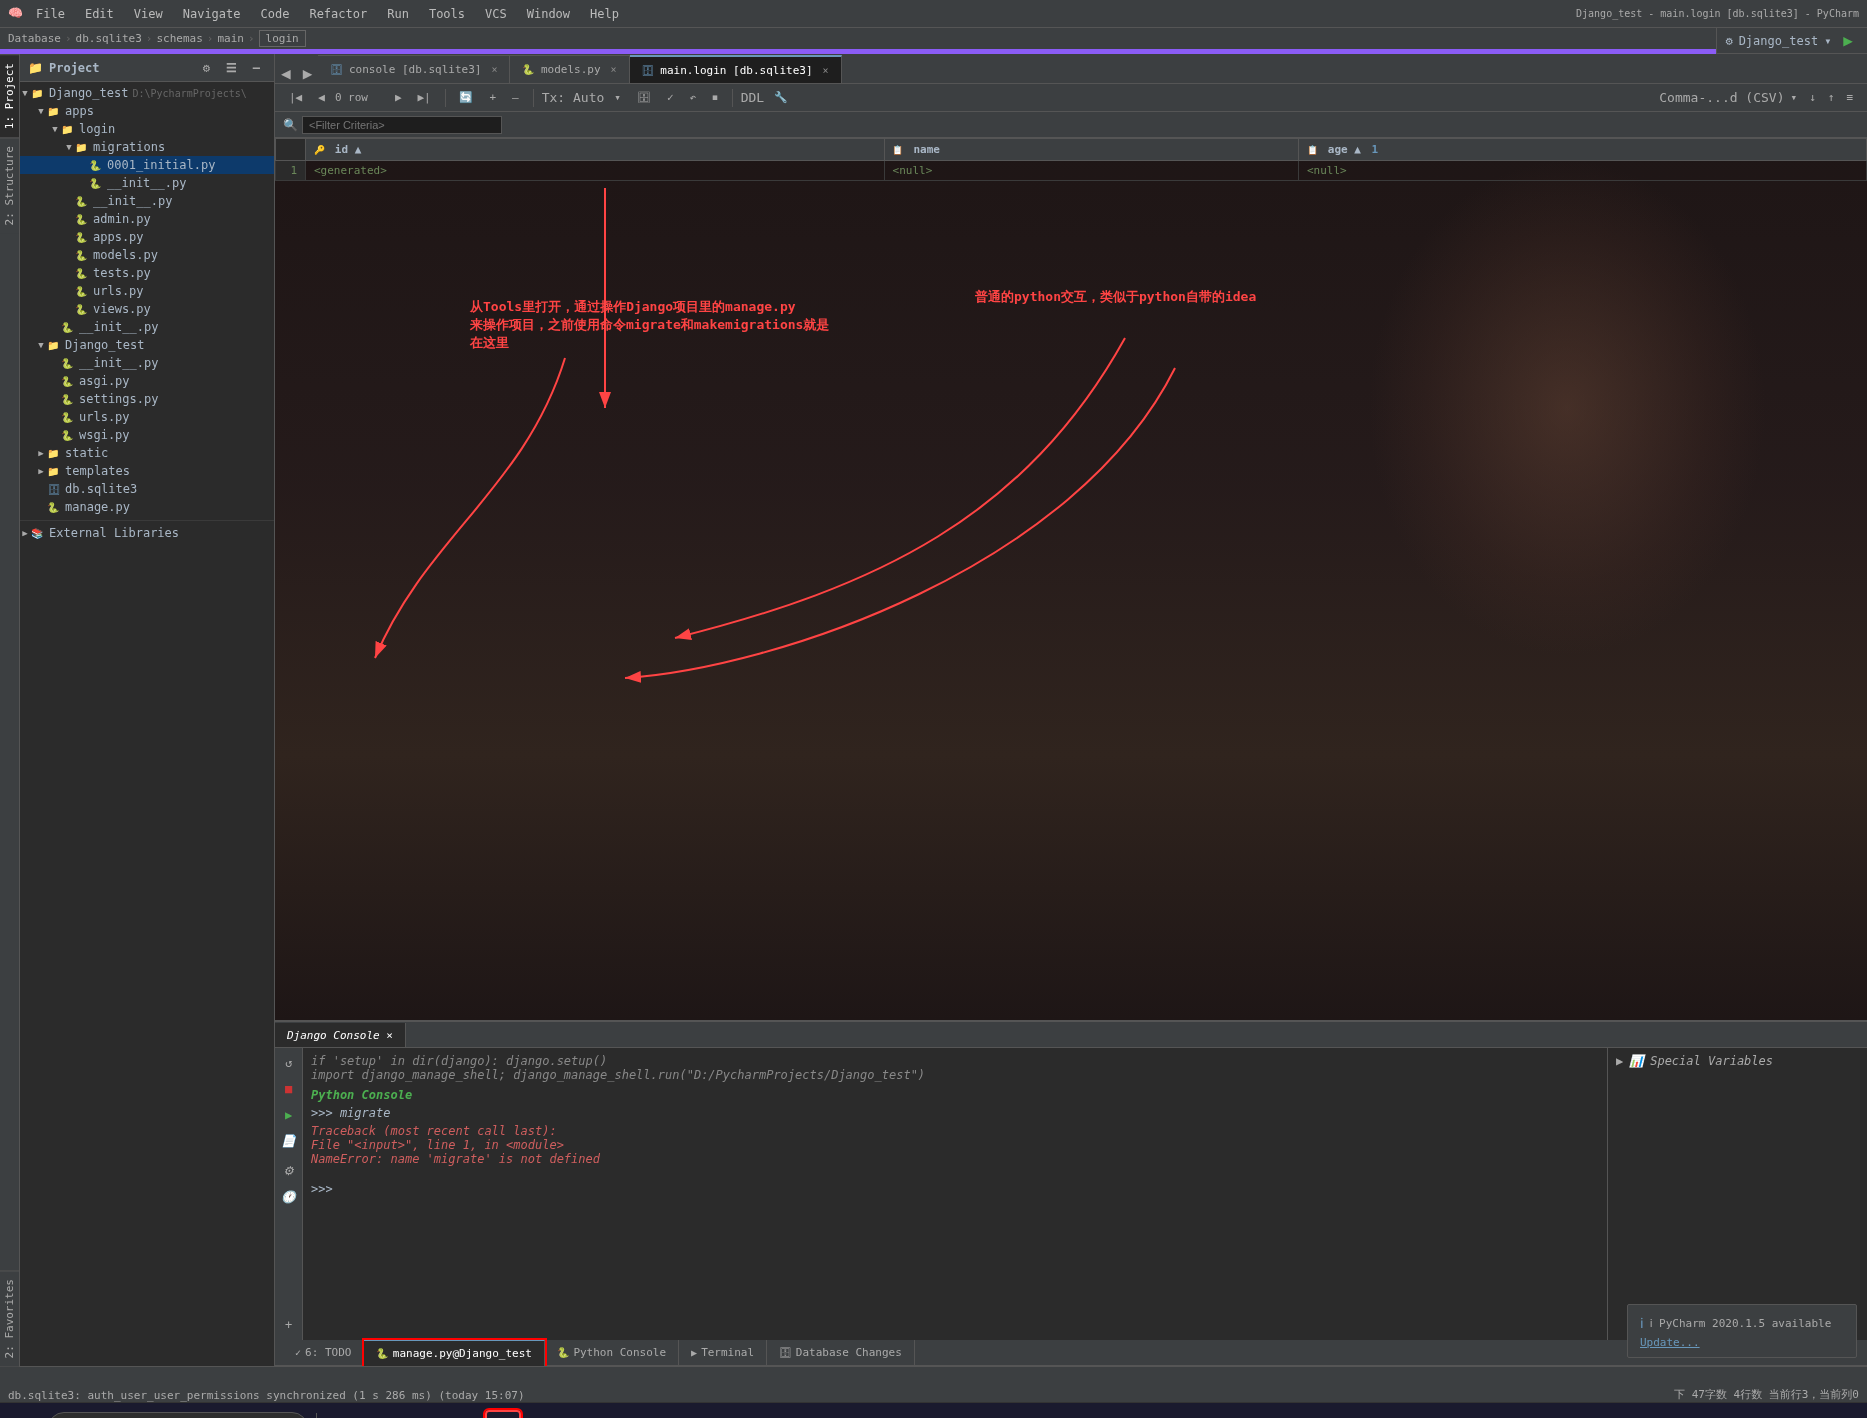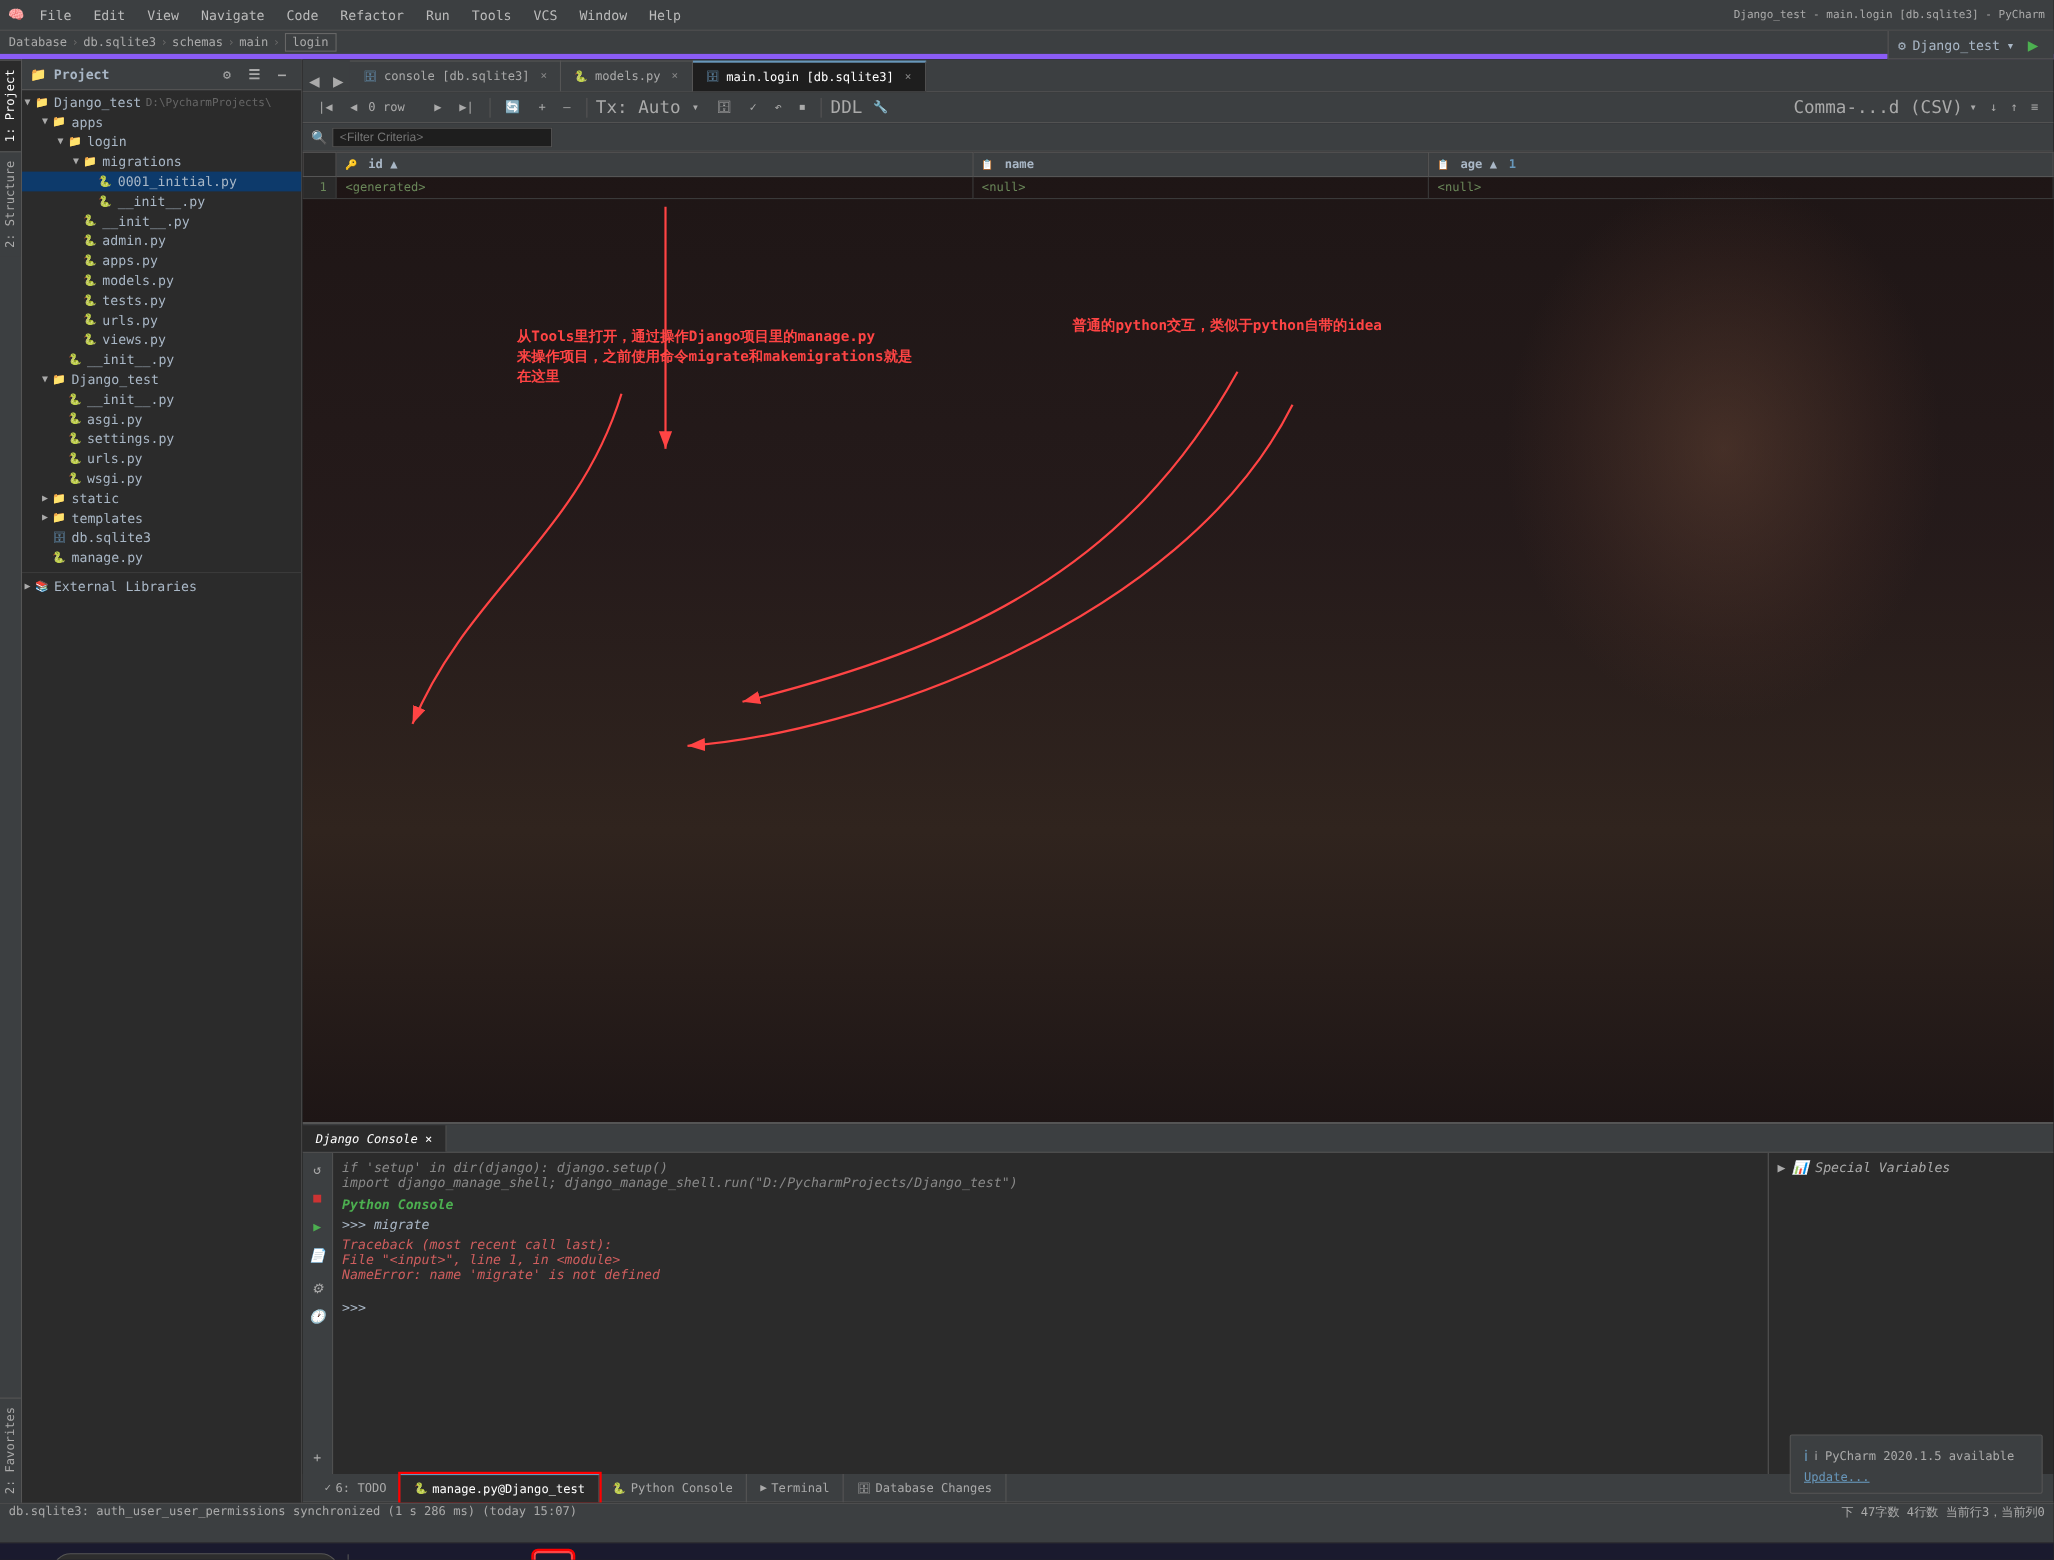--- a/index.html
+++ b/index.html
@@ -44,21 +44,21 @@
     .tab { height: 28px; padding: 0 12px; display: flex; align-items: center; gap: 6px; cursor: pointer; font-size: 11px; color: #aaa; background: #3c3f41; border-right: 1px solid #555; border-top: 1px solid #555; }
     .tab.active { background: #1e1e1e; color: #fff; border-top: 2px solid #6897bb; }
     .tab-close { color: #888; font-size: 10px; margin-left: 4px; }
     .tab-icon-db { color: #6897bb; font-size: 10px; }
     .tab-icon-py { color: #6897bb; font-size: 10px; }
 
     
     .db-toolbar { background: #3c3f41; height: 28px; display: flex; align-items: center; padding: 0 8px; gap: 4px; border-bottom: 1px solid #555; font-size: 11px; }
     .toolbar-btn { padding: 2px 6px; cursor: pointer; color: #aaa; background: none; border: none; font-size: 11px; }
     .toolbar-sep { width: 1px; background: #555; height: 18px; margin: 0 4px; }
-    .toolbar-label { color: #aaa; font-size: 16px; }
+    .toolbar-label { color: #aaa; font-size: 13px; }
 
     
     .filter-bar { background: #3c3f41; height: 26px; display: flex; align-items: center; padding: 0 8px; border-bottom: 1px solid #555; }
     .filter-input { background: #1e1e1e; border: 1px solid #555; color: #aaa; padding: 2px 6px; font-size: 11px; width: 200px; outline: none; }
 
     
     .db-content { flex: 1; background: #1e1e1e; overflow: auto; position: relative; }
     .db-table { width: 100%; border-collapse: collapse; }
     .db-table th { background: #3c3f41; color: #a9b7c6; padding: 4px 8px; border: 1px solid #555; font-size: 11px; text-align: left; white-space: nowrap; }
     .db-table td { padding: 3px 8px; border: 1px solid #3a3a3a; font-size: 11px; color: #6a8759; }
@@ -78,21 +78,21 @@
     .console-tool-btn { width: 22px; height: 22px; display: flex; align-items: center; justify-content: center; cursor: pointer; color: #aaa; font-size: 12px; border-radius: 2px; }
     .console-output { flex: 1; padding: 6px 8px; overflow-y: auto; font-size: 12px; background: #2b2b2b; }
 
     
     .c-green { color: #4caf50; font-weight: bold; }
     .c-gray { color: #888; }
     .c-white { color: #a9b7c6; }
     .c-red { color: #cf5e5e; }
 
     
-    .status-bar { background: #3c3f41; height: 36px; display: flex; align-items: flex-start; padding: 0 8px; font-size: 11px; color: #aaa; gap: 8px; border-top: 1px solid #555; }
+    .status-bar { background: #3c3f41; height: 36px; display: flex; align-items: flex-end; padding: 0 8px; font-size: 11px; color: #aaa; gap: 8px; border-top: 1px solid #555; }
 
     
     .taskbar { background: #1a1a2e; height: 50px; display: flex; align-items: center; padding: 0 8px; gap: 4px; border-top: 1px solid #333; }
     .taskbar-search { background: #2d2d2d; border: 1px solid #555; height: 32px; width: 260px; display: flex; align-items: center; padding: 0 10px; gap: 8px; border-radius: 16px; }
     .taskbar-search input { background: none; border: none; color: #aaa; font-size: 12px; outline: none; flex: 1; }
     .taskbar-icon { width: 36px; height: 36px; display: flex; align-items: center; justify-content: center; cursor: pointer; border-radius: 4px; font-size: 16px; }
 
     
     .variables-panel { width: 260px; background: #2b2b2b; border-left: 1px solid #555; padding: 6px 8px; }
     .variables-header { display: flex; align-items: center; gap: 6px; color: #aaa; font-size: 12px; margin-bottom: 4px; }

